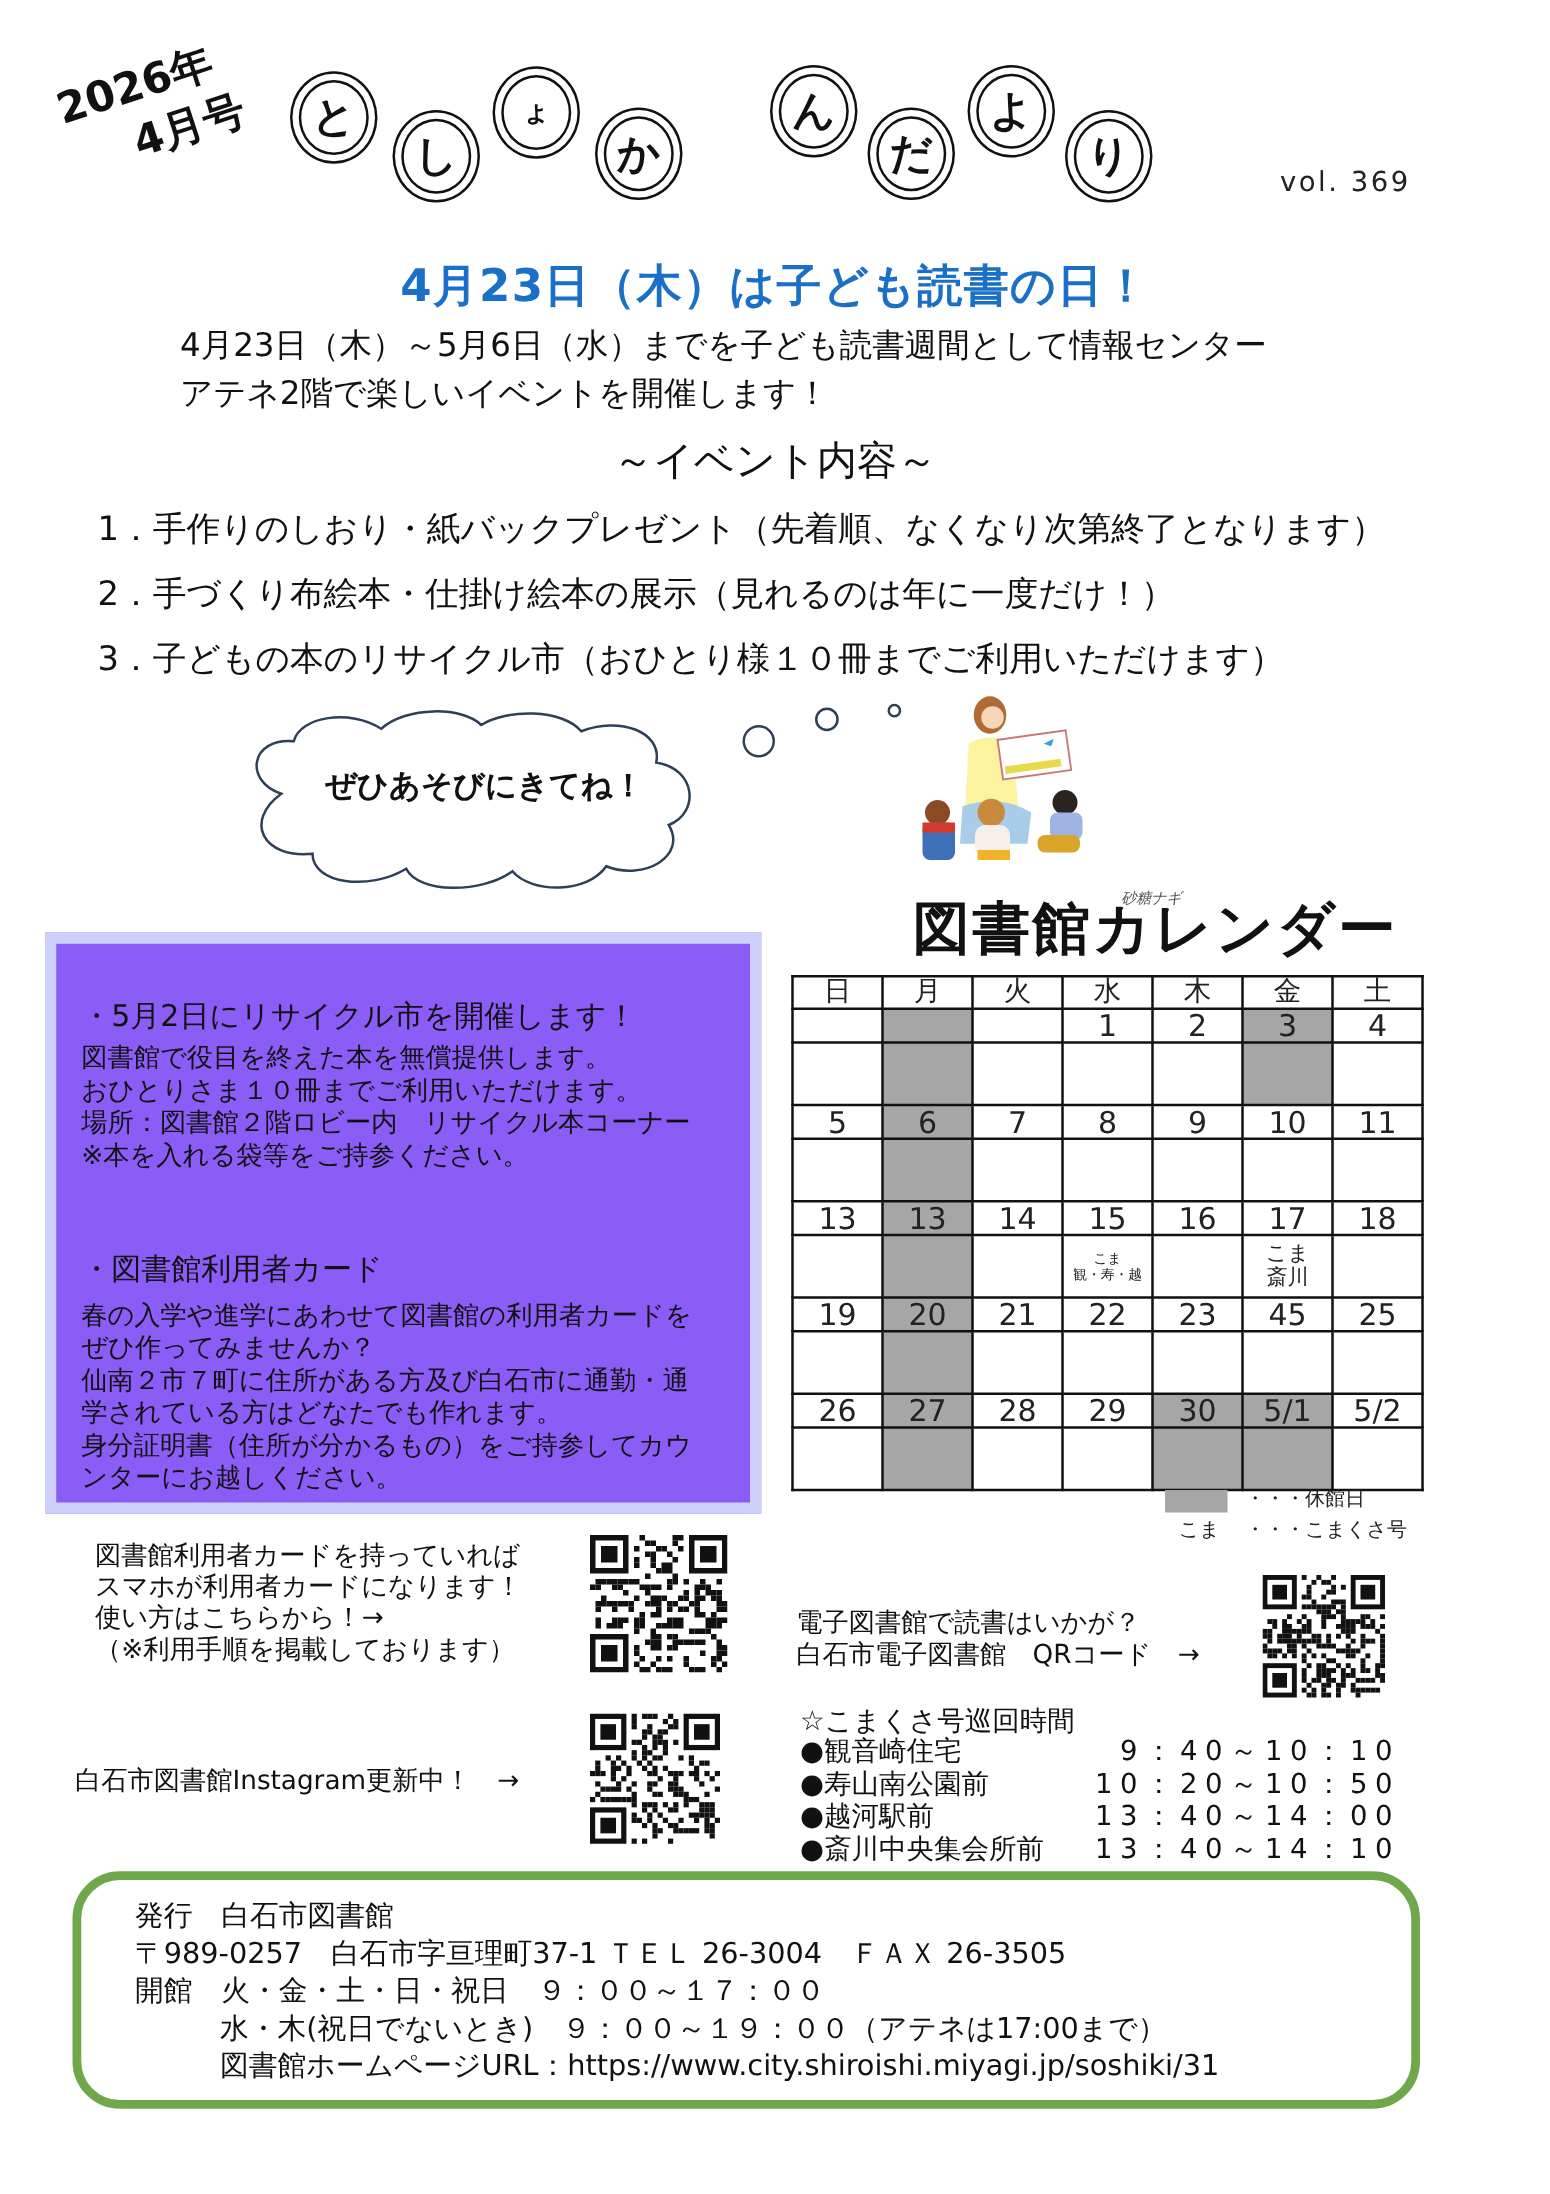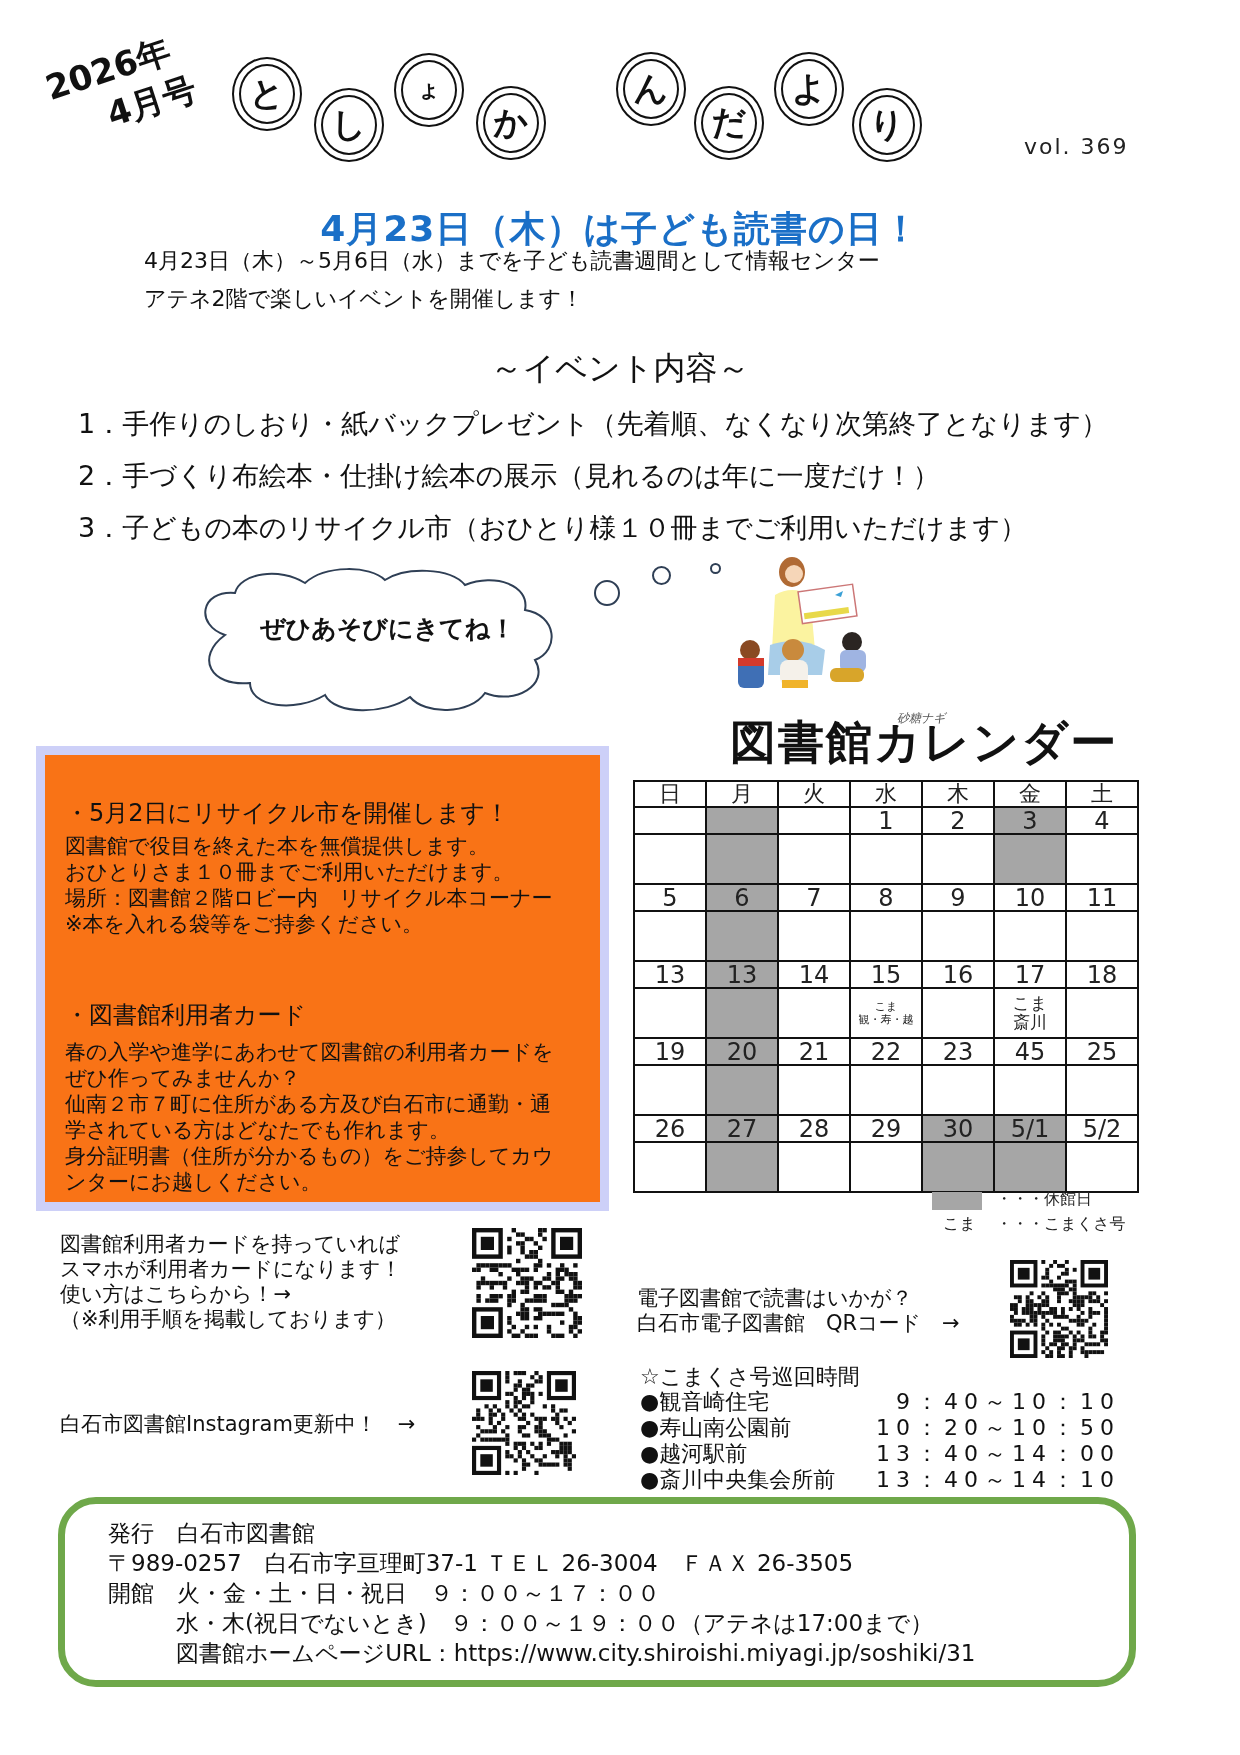--- a/index.html
+++ b/index.html
@@ -14,36 +14,36 @@
   .bubble { width:66px; height:70px; border:2px solid #111; border-radius:50%;
             display:flex; align-items:center; justify-content:center; }
   .bubble .inner { width:52px; height:56px; border:2px solid #111; border-radius:50%;
             display:flex; align-items:center; justify-content:center;
             font-weight:bold; font-size:34px; color:#111; }
   .bubble .inner.small { font-size:22px; }
   .vol { left:1024px; top:134px; font-size:22px; letter-spacing:2px; color:#222; }
 
   .headline { left:0; width:1240px; top:205px; text-align:center; font-weight:bold;
               font-size:36px; color:#1a6fc7; letter-spacing:1px; }
-  .intro { left:144px; top:242px; font-size:22px; line-height:38px; color:#111; }
+  .intro { left:144px; top:258px; font-size:26px; line-height:38px; color:#111; }
   .evt-title { left:0; width:1240px; top:347px; text-align:center; font-size:32px; color:#111; }
   .evt-list { left:78px; top:398px; font-size:27px; line-height:52px; color:#111; margin:0; padding:0; list-style:none; }
 
   
   .cloud { left:185px; top:565px; width:400px; height:150px; }
   .cloud-text { left:260px; top:612px; font-size:25px; font-weight:bold; color:#111; }
   .puff { border:2px solid #2f3f55; border-radius:50%; background:#fff; }
 
   
   .illus { left:730px; top:550px; width:150px; height:140px; }
   .sig { left:897px; top:682px; font-size:12px; color:#555; font-style:italic;margin-top:28px; }
   .cal-title { left:730px; top:712px; font-size:46px; font-weight:700; color:#111; letter-spacing:2px; }
 
   
-  .infobox { left:36px; top:746px; width:573px; height:465px; border:9px solid #cdd0f8; box-sizing:border-box; background:#f97316; }
+  .infobox { left:36px; top:746px; width:573px; height:465px; border:9px solid #cdd0f8; box-sizing:border-box; background:#8b5cf6; }
   .info-h { font-size:24px; color:#111; margin:0; }
   .info-p { font-size:21px; line-height:26px; color:#111; margin:0; white-space:pre-line; }
 
   
   .cal { left:633px; top:780px; border-collapse:collapse; }
   .cal td, .cal th { border:2px solid #111; width:70px; padding:0; text-align:center; color:#222; font-weight:normal; }
   .cal th { height:24px; font-size:22px; line-height:22px; }
   .cal td.num { height:25px; font-size:24px; line-height:24px; }
   .cal td.blank { height:48px; font-size:12px; line-height:14px; vertical-align:middle; }
   .cal td.closed { background:#a6a6a6; }
@@ -275,21 +275,21 @@
         <td class="blank"></td>
       </tr>
     </tbody>
 </table>
 
 <div class="abs legend-box"></div>
 <div class="abs legend1">・・・休館日</div>
 <div class="abs legend2k">こま</div>
 <div class="abs legend2">・・・こまくさ号</div>
 
-<div class="abs qr-text" style="left:60px;top:1232px;">図書館利用者カードを持っていれば
+<div class="abs qr-text" style="left:76px;top:1232px;">図書館利用者カードを持っていれば
 スマホが利用者カードになります！
 使い方はこちらから！→
 （※利用手順を掲載しております）</div>
 <svg class="abs qr" style="left:472px;top:1228px;" width="110" height="110" viewBox="0 0 25 25">
     <g class="qrg">
       <rect x="9" y="0" width="1" height="1" fill="#111"></rect>
       <rect x="15" y="0" width="1" height="1" fill="#111"></rect>
       <rect x="16" y="0" width="1" height="1" fill="#111"></rect>
       <rect x="10" y="1" width="1" height="1" fill="#111"></rect>
       <rect x="11" y="1" width="1" height="1" fill="#111"></rect>

